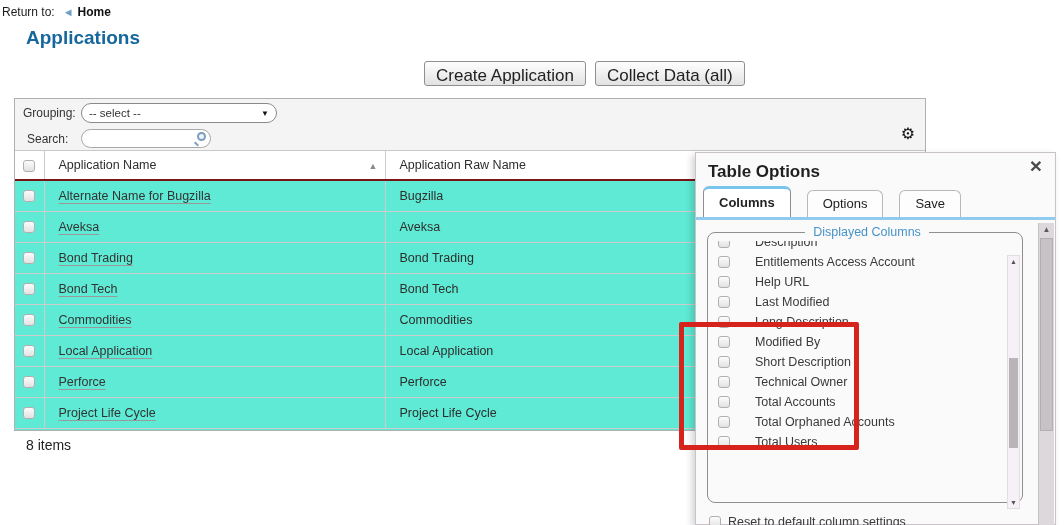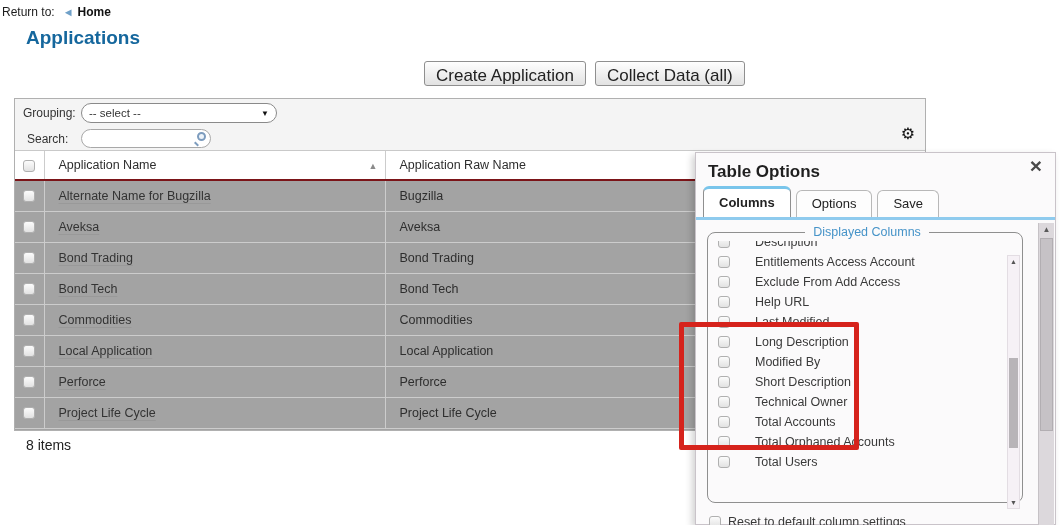--- a/index.html
+++ b/index.html
@@ -13,21 +13,21 @@
   .page-title { position:absolute; left:26px; top:27px; font-size:19px; font-weight:bold; color:#15679d; }
 
   
   .top-actions { position:absolute; left:424px; top:61px; display:flex; gap:9px; }
   .btn { font-family:"Liberation Sans",sans-serif; font-size:17px; color:#222;
     background:linear-gradient(#fefefe,#e2e2e2); border:1px solid #8f8f8f; border-radius:3px;
     padding:4px 11px; height:25px; cursor:pointer; }
 
   
   .grid-wrap { position:absolute; left:14px; top:98px; width:912px; height:333px;
-    border:1px solid #b0b0b0; background:#a3a3a3; }
+    border:1px solid #b0b0b0; background:#5eead4; }
   .toolbar { height:52px; background:#f4f4f4; border-bottom:1px solid #c9c9c9; position:relative; }
   .tb-label { position:absolute; font-size:12px; color:#333; }
   .grouping-label { left:8px; top:7px; }
   .search-label { left:12px; top:33px; }
   .grouping-select { position:absolute; left:66px; top:4px; width:196px; height:20px;
     background:#fff; border:1px solid #8a8a8a; border-radius:10px; font-size:11.5px; color:#333;
     padding:3px 18px 0 7px; cursor:pointer; }
   .grouping-select .dd-arrow { position:absolute; right:7px; top:5px; font-size:8px; color:#111; }
   .search-input { position:absolute; left:66px; top:30px; width:130px; height:19px;
     border:1px solid #a8a8a8; border-radius:10px; background:#fff; font-size:12px; padding:0 22px 0 9px; outline:none; }
@@ -50,21 +50,21 @@
   .items-count { position:absolute; left:26px; top:437px; font-size:14px; color:#222; }
 
   
   .panel { position:absolute; left:695px; top:152px; width:361px; height:373px; background:#fbfafb;
     border:1px solid #c9c3c9; box-shadow:-3px 3px 7px rgba(0,0,0,0.18); z-index:5; }
   .panel-title { position:absolute; left:12px; top:9px; font-size:17px; font-weight:bold; color:#1f1f1f; }
   .panel-close { position:absolute; right:13px; top:1px; font-size:21px; font-weight:bold; color:#4a4a4a; cursor:pointer; }
   .tabbar { position:absolute; left:0; top:34px; width:100%; height:33px;
     border-bottom:3px solid #8fcbee; display:flex; align-items:flex-end; padding-left:7px; }
   .tab { background:#fff; border:1px solid #a0a0a0; border-bottom:none; border-radius:6px 6px 0 0;
-    font-size:13px; color:#222; padding:5px 15px 6px; margin-right:5px; cursor:pointer; }
+    font-size:13px; color:#222; padding:5px 15px 6px; margin-right:16px; cursor:pointer; }
   .tab.active { font-weight:bold; border-top:3px solid #79c5eb; padding-top:6px; padding-bottom:7px; border-color:#8f8f8f; border-top-color:#79c5eb; }
   .tab.inactive { background:#fdfdfd; border-color:#b8b8b8; }
 
   fieldset.cols-fieldset { position:absolute; left:11px; top:72px; width:316px; height:278px;
     border:1px solid #8f8f8f; border-radius:8px; padding:2px 2px 2px 6px; }
   fieldset.cols-fieldset legend { margin:0 auto; padding:0 8px; font-size:12.5px; color:#4693c8; text-align:center; }
   .opt-list { position:relative; height:252px; overflow:hidden; padding-left:4px; }
   .opt-row { display:flex; align-items:center; gap:25px; height:20px; font-size:12.5px; color:#3a3a3a; }
   .opt-row.clipped { margin-top:-9px; }
   .opt-row .cb { flex:0 0 12px; }
@@ -195,24 +195,20 @@
         <div class="opt-row clipped">
           <span class="cb"></span>
           <span>Description</span>
         </div>
         <div class="opt-row">
           <span class="cb"></span>
           <span>Entitlements Access Account</span>
         </div>
         <div class="opt-row">
           <span class="cb"></span>
-          <span>Exclude From Add Access</span>
-        </div>
-        <div class="opt-row">
-          <span class="cb"></span>
           <span>Help URL</span>
         </div>
         <div class="opt-row">
           <span class="cb"></span>
           <span>Last Modified</span>
         </div>
         <div class="opt-row">
           <span class="cb"></span>
           <span>Long Description</span>
         </div>

